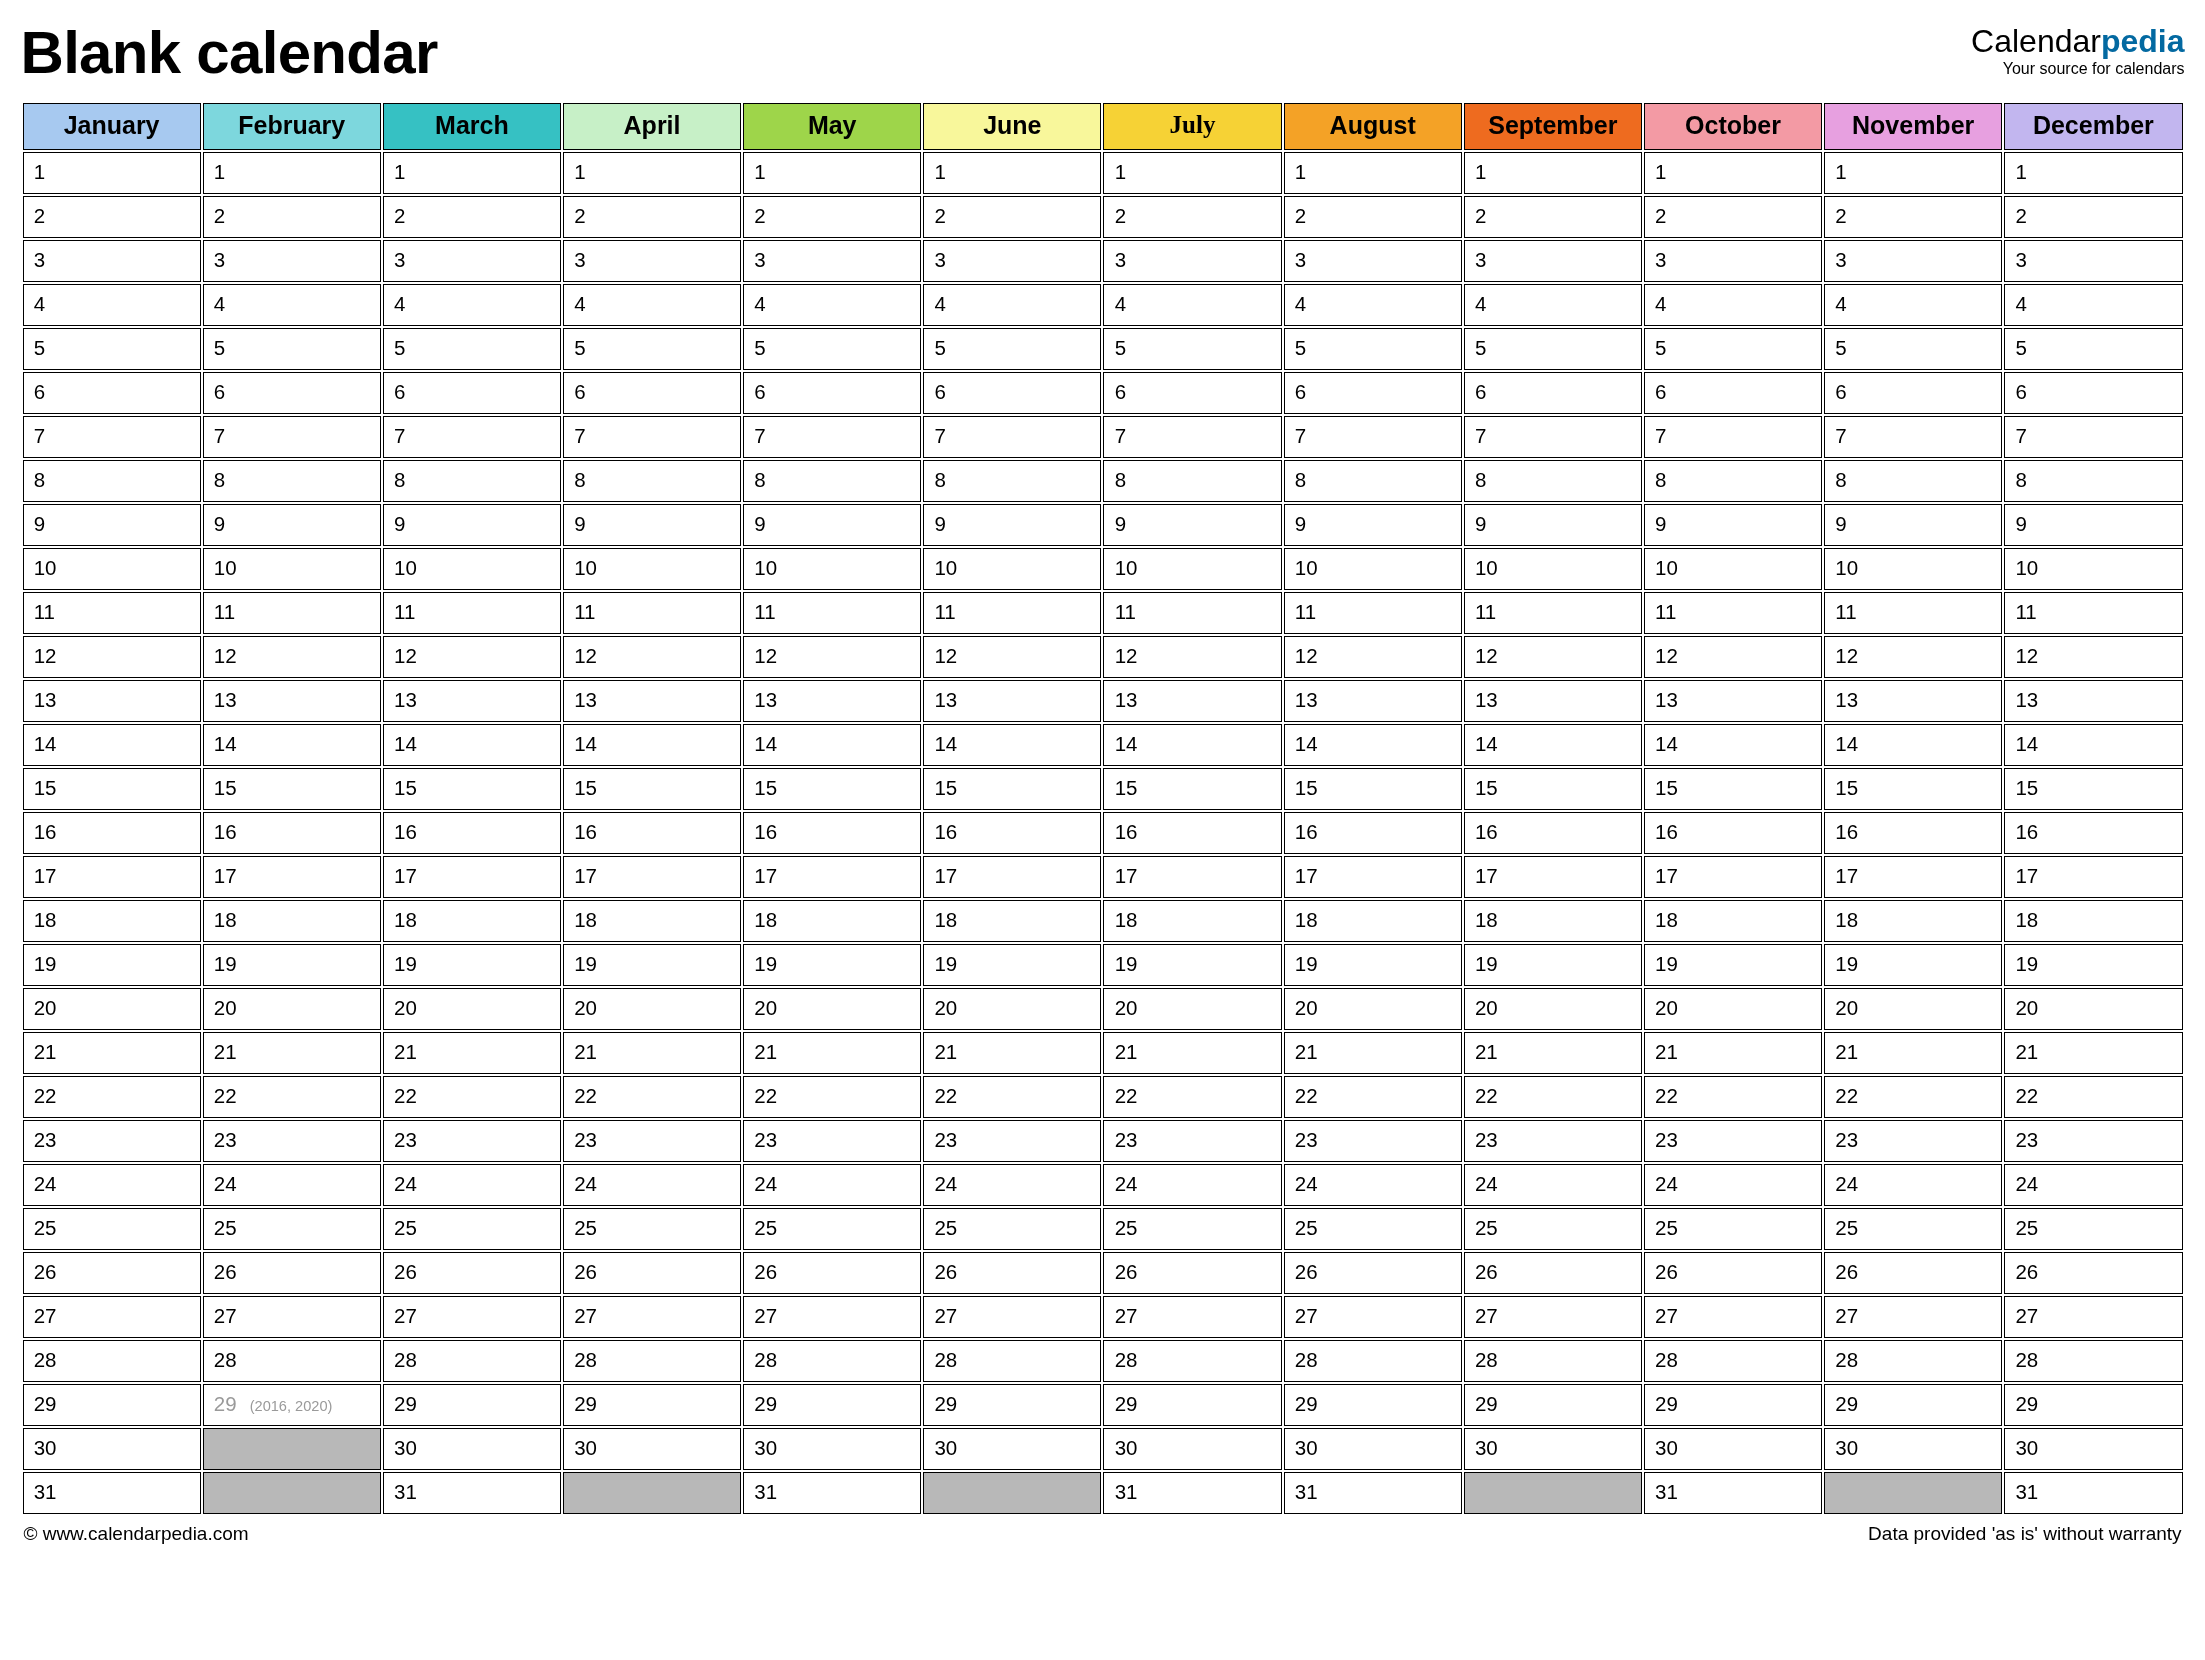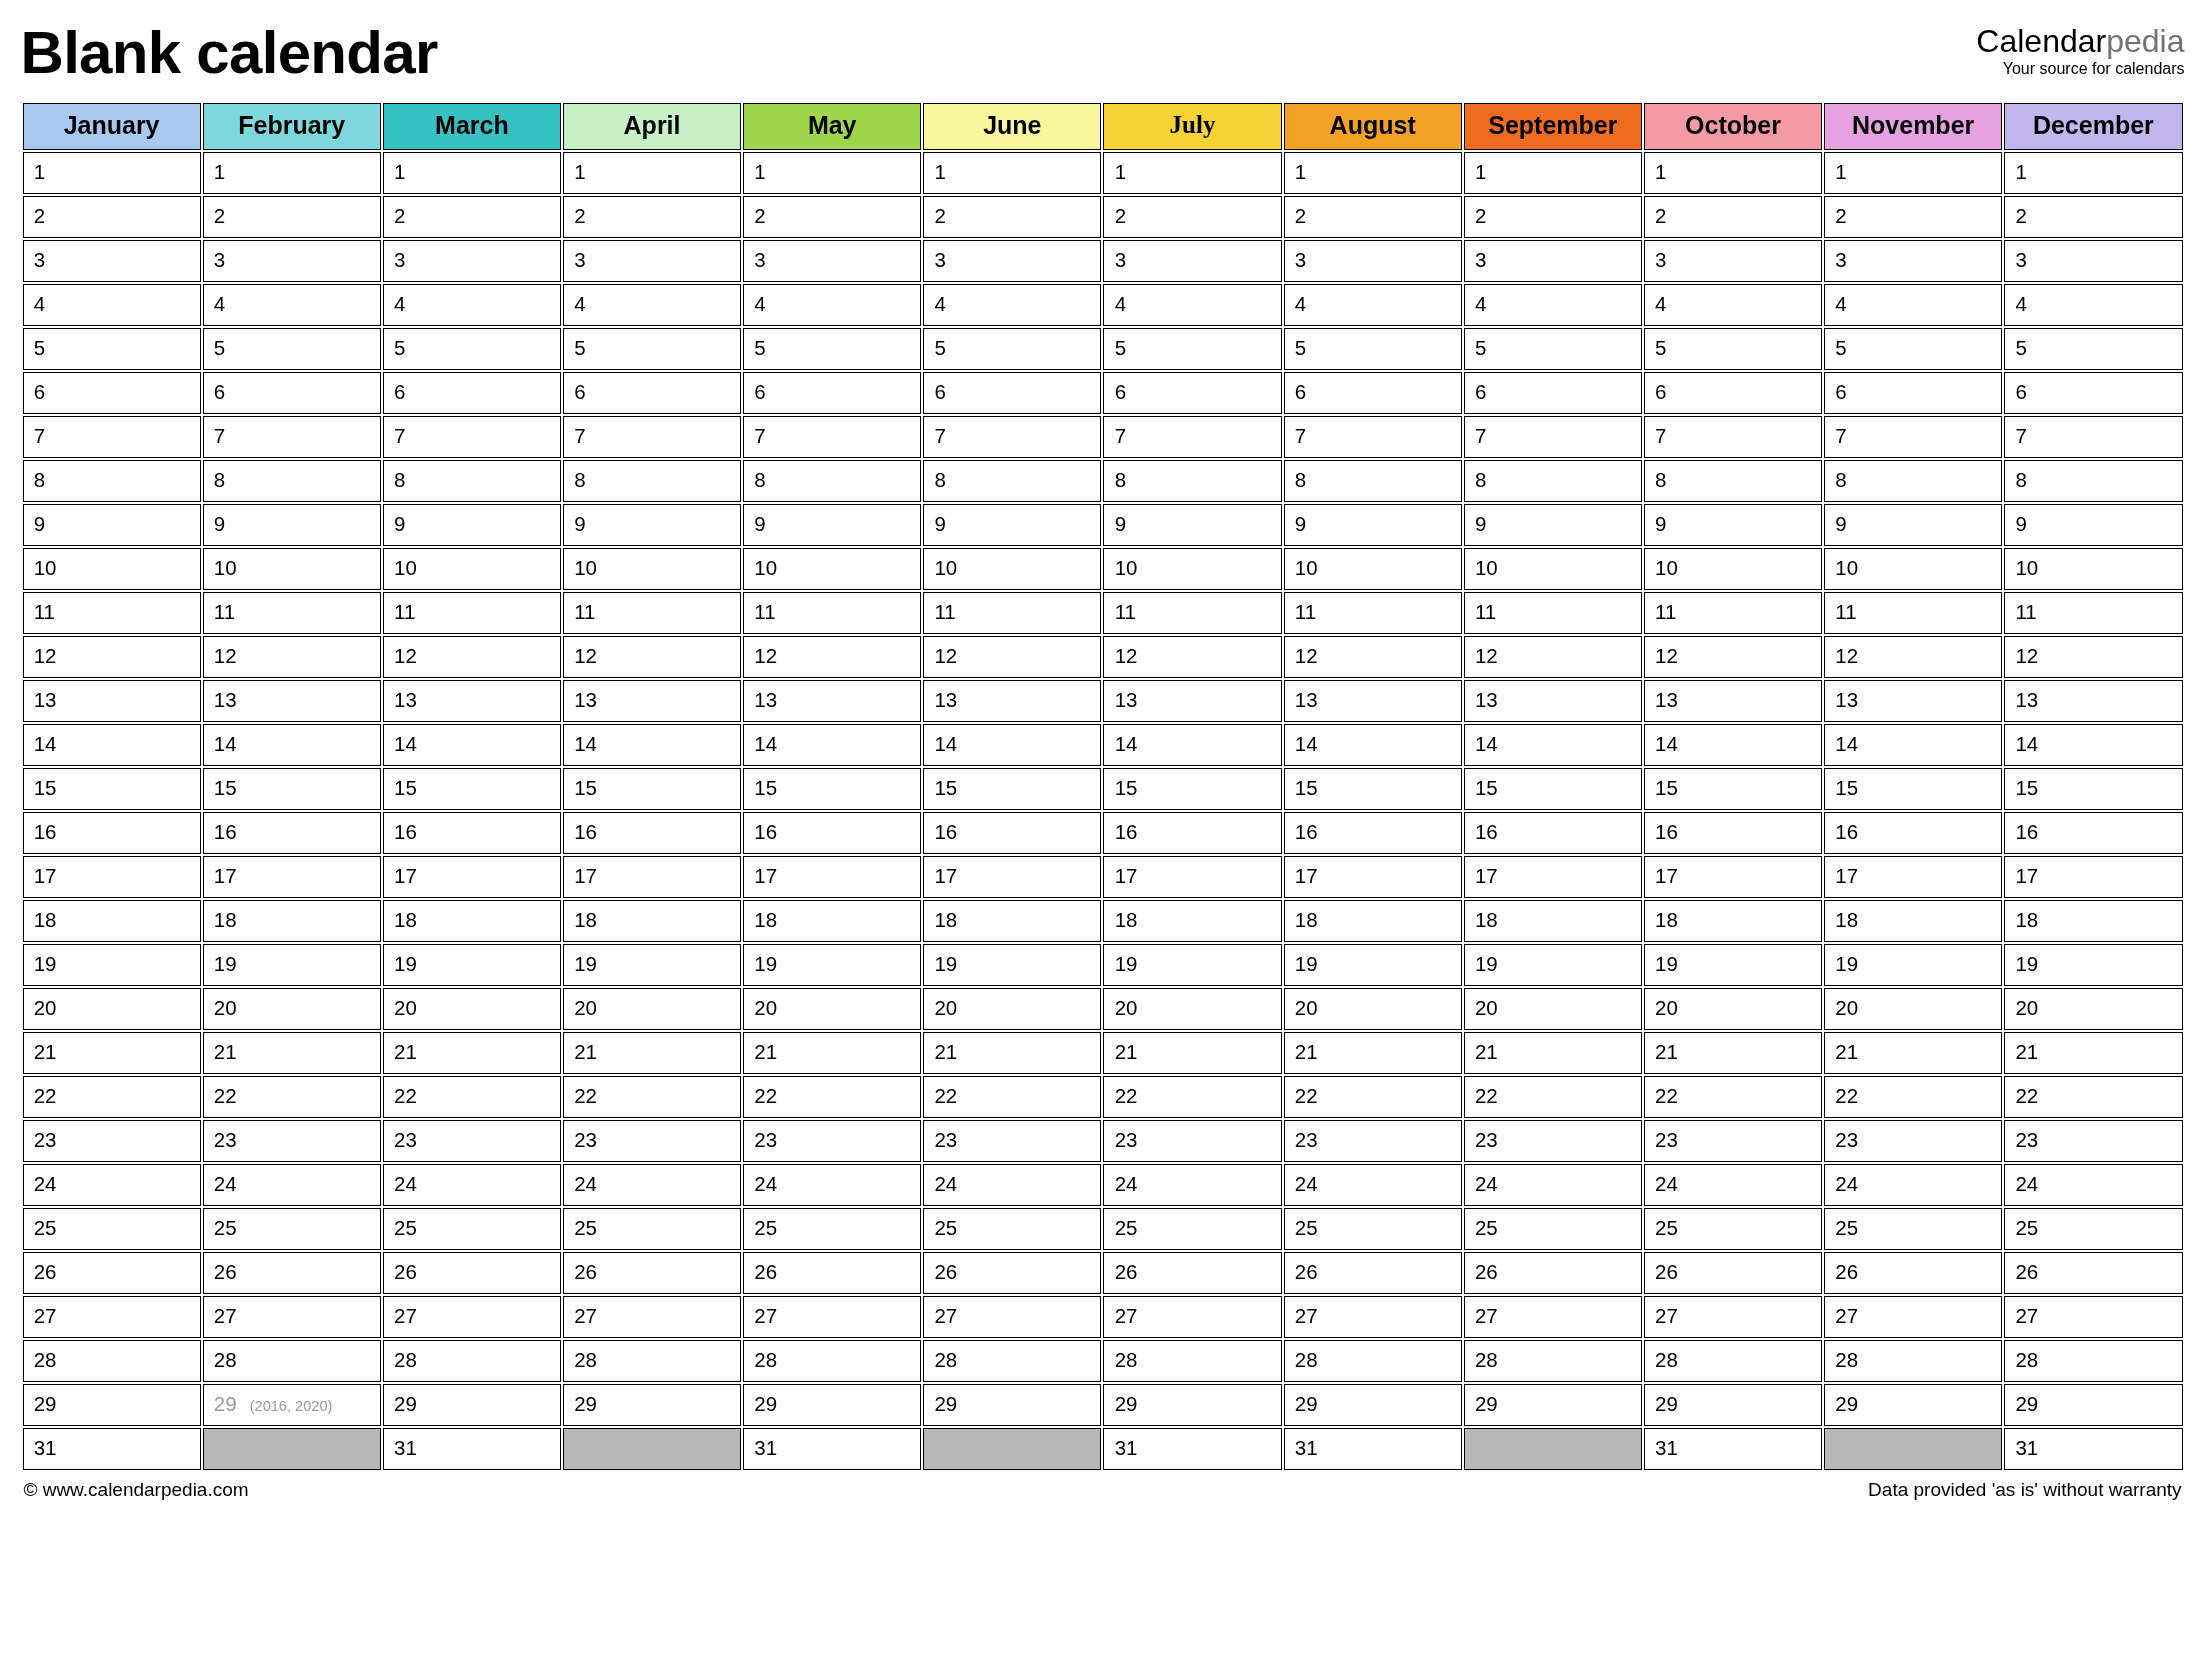--- a/index.html
+++ b/index.html
@@ -23,21 +23,21 @@
   }
   .brand {
     text-align: right;
     padding-top: 5.9px;
   }
   .brand-main {
     font-size: 32px;
     font-weight: normal;
     color: #000;
   }
-  .brand-main .accent { font-weight: normal; color: #737373; }
+  .brand-main .accent { font-weight: bold; color: #0369a1; }
   .brand-sub {
     font-size: 16px;
     color: #000;
   }
   table.cal {
     width: 100%;
     border-collapse: separate;
     border-spacing: 2.2px 2.2px;
     table-layout: fixed;
   }
@@ -508,20 +508,34 @@
         <td>29</td>
         <td>29</td>
         <td>29</td>
         <td>29</td>
         <td>29</td>
         <td>29</td>
         <td>29</td>
         <td>29</td>
       </tr>
       <tr>
+        <td>30</td>
+        <td class="na">&nbsp;</td>
+        <td>30</td>
+        <td>30</td>
+        <td>30</td>
+        <td>30</td>
+        <td>30</td>
+        <td>30</td>
+        <td>30</td>
+        <td>30</td>
+        <td>30</td>
+        <td>30</td>
+      </tr>
+      <tr>
         <td>31</td>
         <td class="na">&nbsp;</td>
         <td>31</td>
         <td class="na">&nbsp;</td>
         <td>31</td>
         <td class="na">&nbsp;</td>
         <td>31</td>
         <td>31</td>
         <td class="na">&nbsp;</td>
         <td>31</td>

